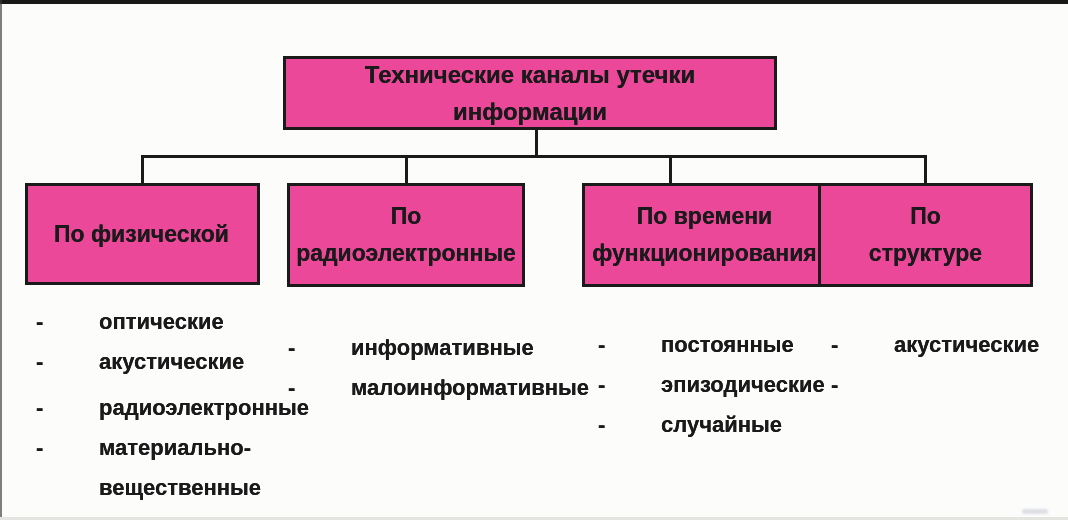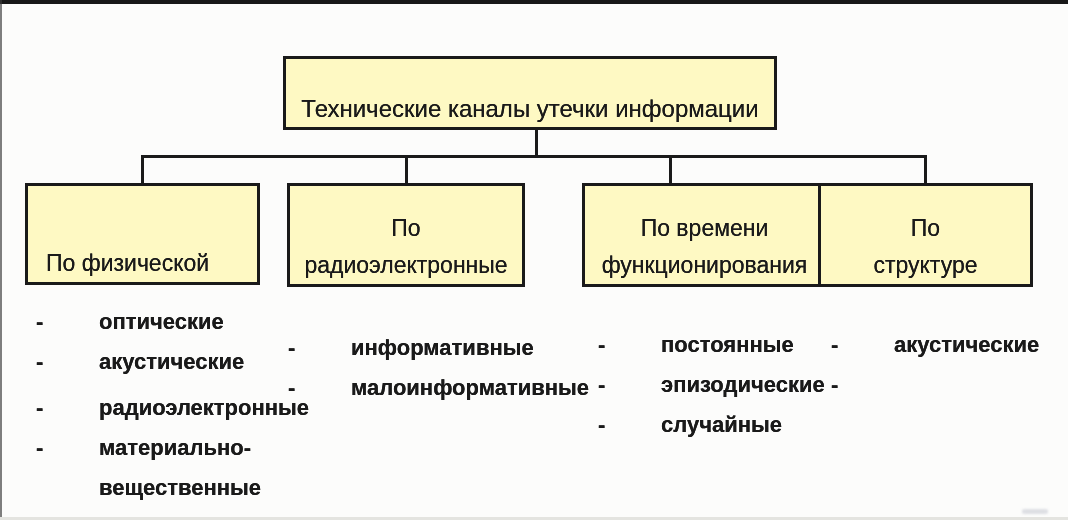--- a/index.html
+++ b/index.html
@@ -9,38 +9,38 @@
     height: 520px;
     background: #fcfcfb;
     font-family: "Liberation Sans", "DejaVu Sans", sans-serif;
     color: #1a1a1a;
     overflow: hidden;
   }
   .line { position: absolute; background: #1a1a1a; }
   .box {
     position: absolute;
     border: 3px solid #1a1a1a;
-    background: #fef9c3;
+    background: #ec4899;
     display: flex;
     flex-direction: column;
     align-items: center;
-    justify-content: flex-end;
-    font-weight: normal;
+    justify-content: center;
+    font-weight: bold;
     font-size: 23px;
     line-height: 37px;
     text-align: center;
     text-shadow: 0 0 0.5px #1a1a1a;
     box-sizing: border-box;
   }
   #root-box {
     left: 283px; top: 56px; width: 494px; height: 74px;
     font-size: 24px;
   }
   #branch-box-0 { left: 25px;  top: 183px; width: 235px; height: 102px;
-    align-items: flex-start; text-align: left; padding-left: 18px; }
+    align-items: flex-start; text-align: left; padding-left: 26px; }
   #branch-box-1 { left: 287px; top: 183px; width: 238px; height: 104px; }
   #branch-box-2 { left: 548px; top: 183px; width: 245px; height: 104px; margin-left: 34px; }
   #branch-box-3 { left: 818px; top: 183px; width: 215px; height: 104px; }
 
   .list {
     position: absolute;
     display: flex;
     flex-direction: column;
     font-weight: bold;
     font-size: 22px;

